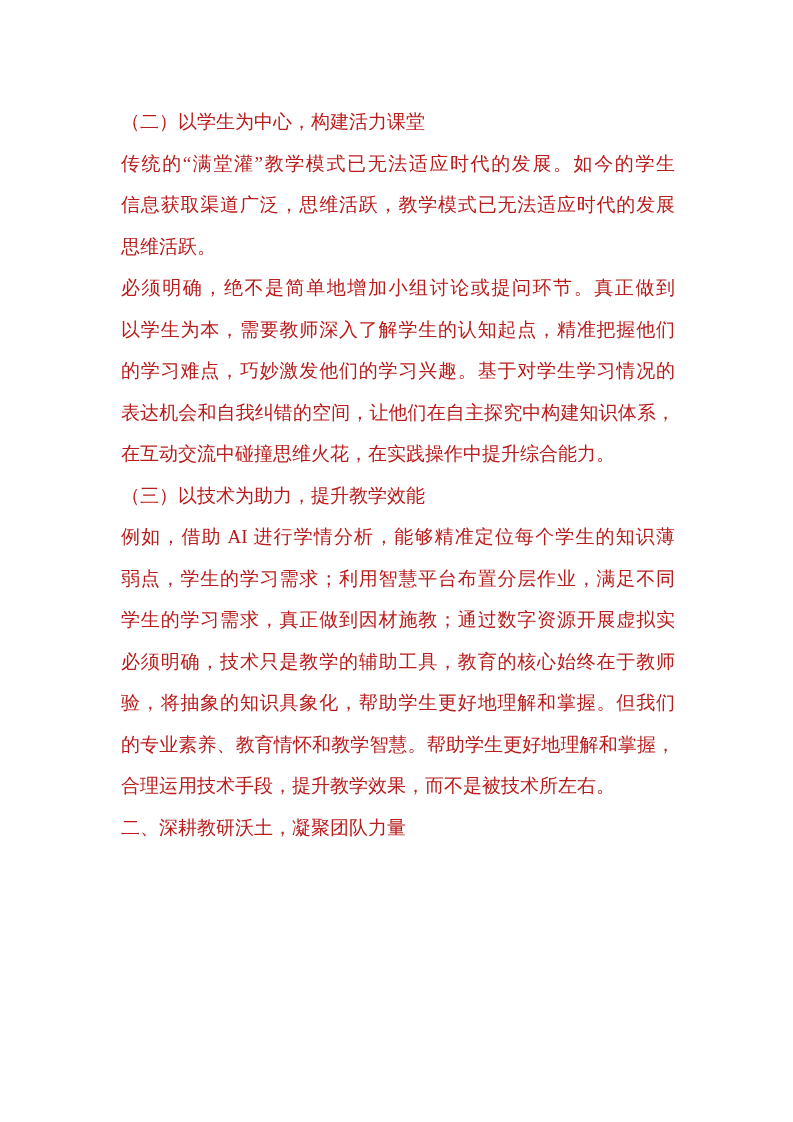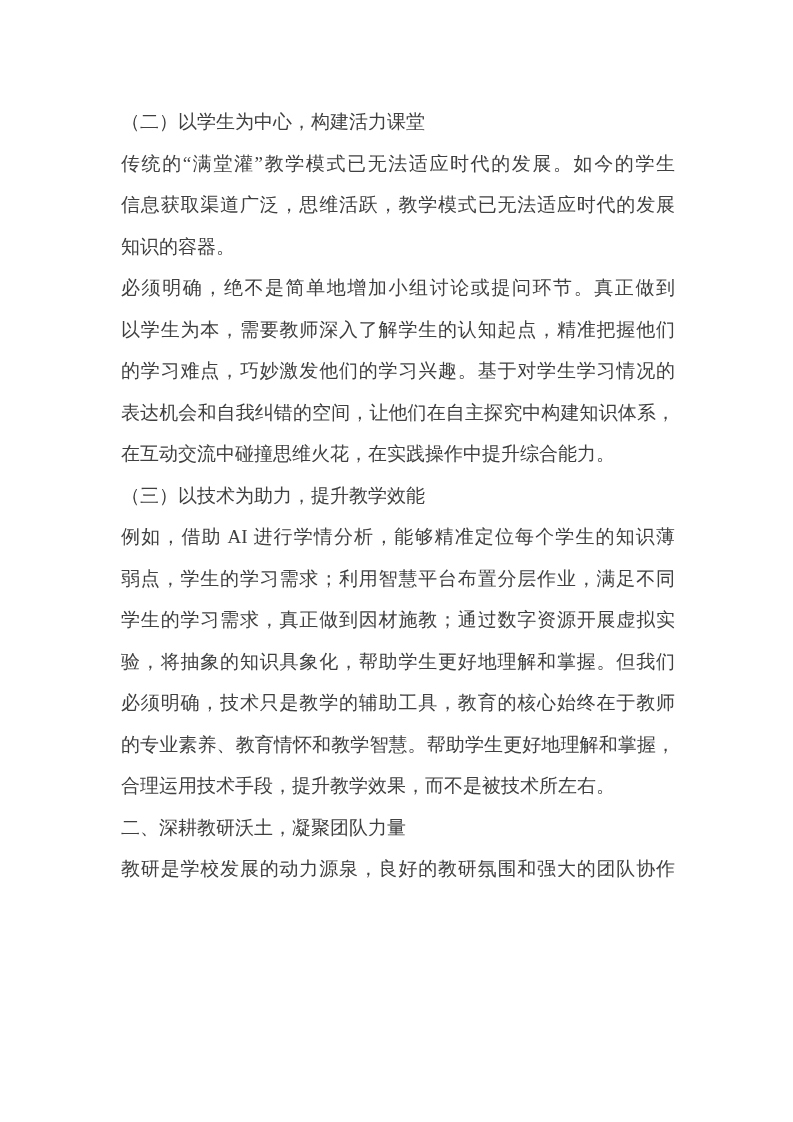--- a/index.html
+++ b/index.html
@@ -10,21 +10,21 @@
   .page {
     position: relative;
     width: 793px;
     height: 1122px;
     box-sizing: border-box;
     background: #ffffff;
     padding: 101px 118px 0 121px;
     font-family: "Liberation Serif", serif;
     font-size: 19px;
     line-height: 41.5px;
-    color: #404040;
+    color: #b91c1c;
     overflow: hidden;
   }
   .heading, .para {
     margin: 0;
     padding: 0;
     font-weight: normal;
     font-size: inherit;
     line-height: inherit;
   }
   .line {
@@ -40,48 +40,45 @@
 
 <div class="page">
 
   <div>
     <h2 class="heading">
       <span class="line">（二）以学生为中心，构建活力课堂</span>
     </h2>
     <p class="para">
       <span class="line just">传统的“满堂灌”教学模式已无法适应时代的发展。如今的学生</span>
       <span class="line just">信息获取渠道广泛，思维活跃，教学模式已无法适应时代的发展</span>
-      <span class="line">知识的容器。</span>
+      <span class="line">思维活跃。</span>
     </p>
     <p class="para">
       <span class="line just">必须明确，绝不是简单地增加小组讨论或提问环节。真正做到</span>
       <span class="line just">以学生为本，需要教师深入了解学生的认知起点，精准把握他们</span>
       <span class="line just">的学习难点，巧妙激发他们的学习兴趣。基于对学生学习情况的</span>
       <span class="line just">表达机会和自我纠错的空间，让他们在自主探究中构建知识体系，</span>
       <span class="line">在互动交流中碰撞思维火花，在实践操作中提升综合能力。</span>
     </p>
   </div>
 
   <div>
     <h2 class="heading">
       <span class="line">（三）以技术为助力，提升教学效能</span>
     </h2>
     <p class="para">
       <span class="line just">例如，借助 AI 进行学情分析，能够精准定位每个学生的知识薄</span>
       <span class="line just">弱点，学生的学习需求；利用智慧平台布置分层作业，满足不同</span>
       <span class="line just">学生的学习需求，真正做到因材施教；通过数字资源开展虚拟实</span>
+      <span class="line just">必须明确，技术只是教学的辅助工具，教育的核心始终在于教师</span>
       <span class="line just">验，将抽象的知识具象化，帮助学生更好地理解和掌握。但我们</span>
-      <span class="line just">必须明确，技术只是教学的辅助工具，教育的核心始终在于教师</span>
       <span class="line just">的专业素养、教育情怀和教学智慧。帮助学生更好地理解和掌握，</span>
       <span class="line">合理运用技术手段，提升教学效果，而不是被技术所左右。</span>
     </p>
   </div>
 
   <div>
     <h2 class="heading">
       <span class="line">二、深耕教研沃土，凝聚团队力量</span>
     </h2>
-    <p class="para">
-      <span class="line just">教研是学校发展的动力源泉，良好的教研氛围和强大的团队协作</span>
-    </p>
   </div>
 
 </div>
 
 </body></html>

